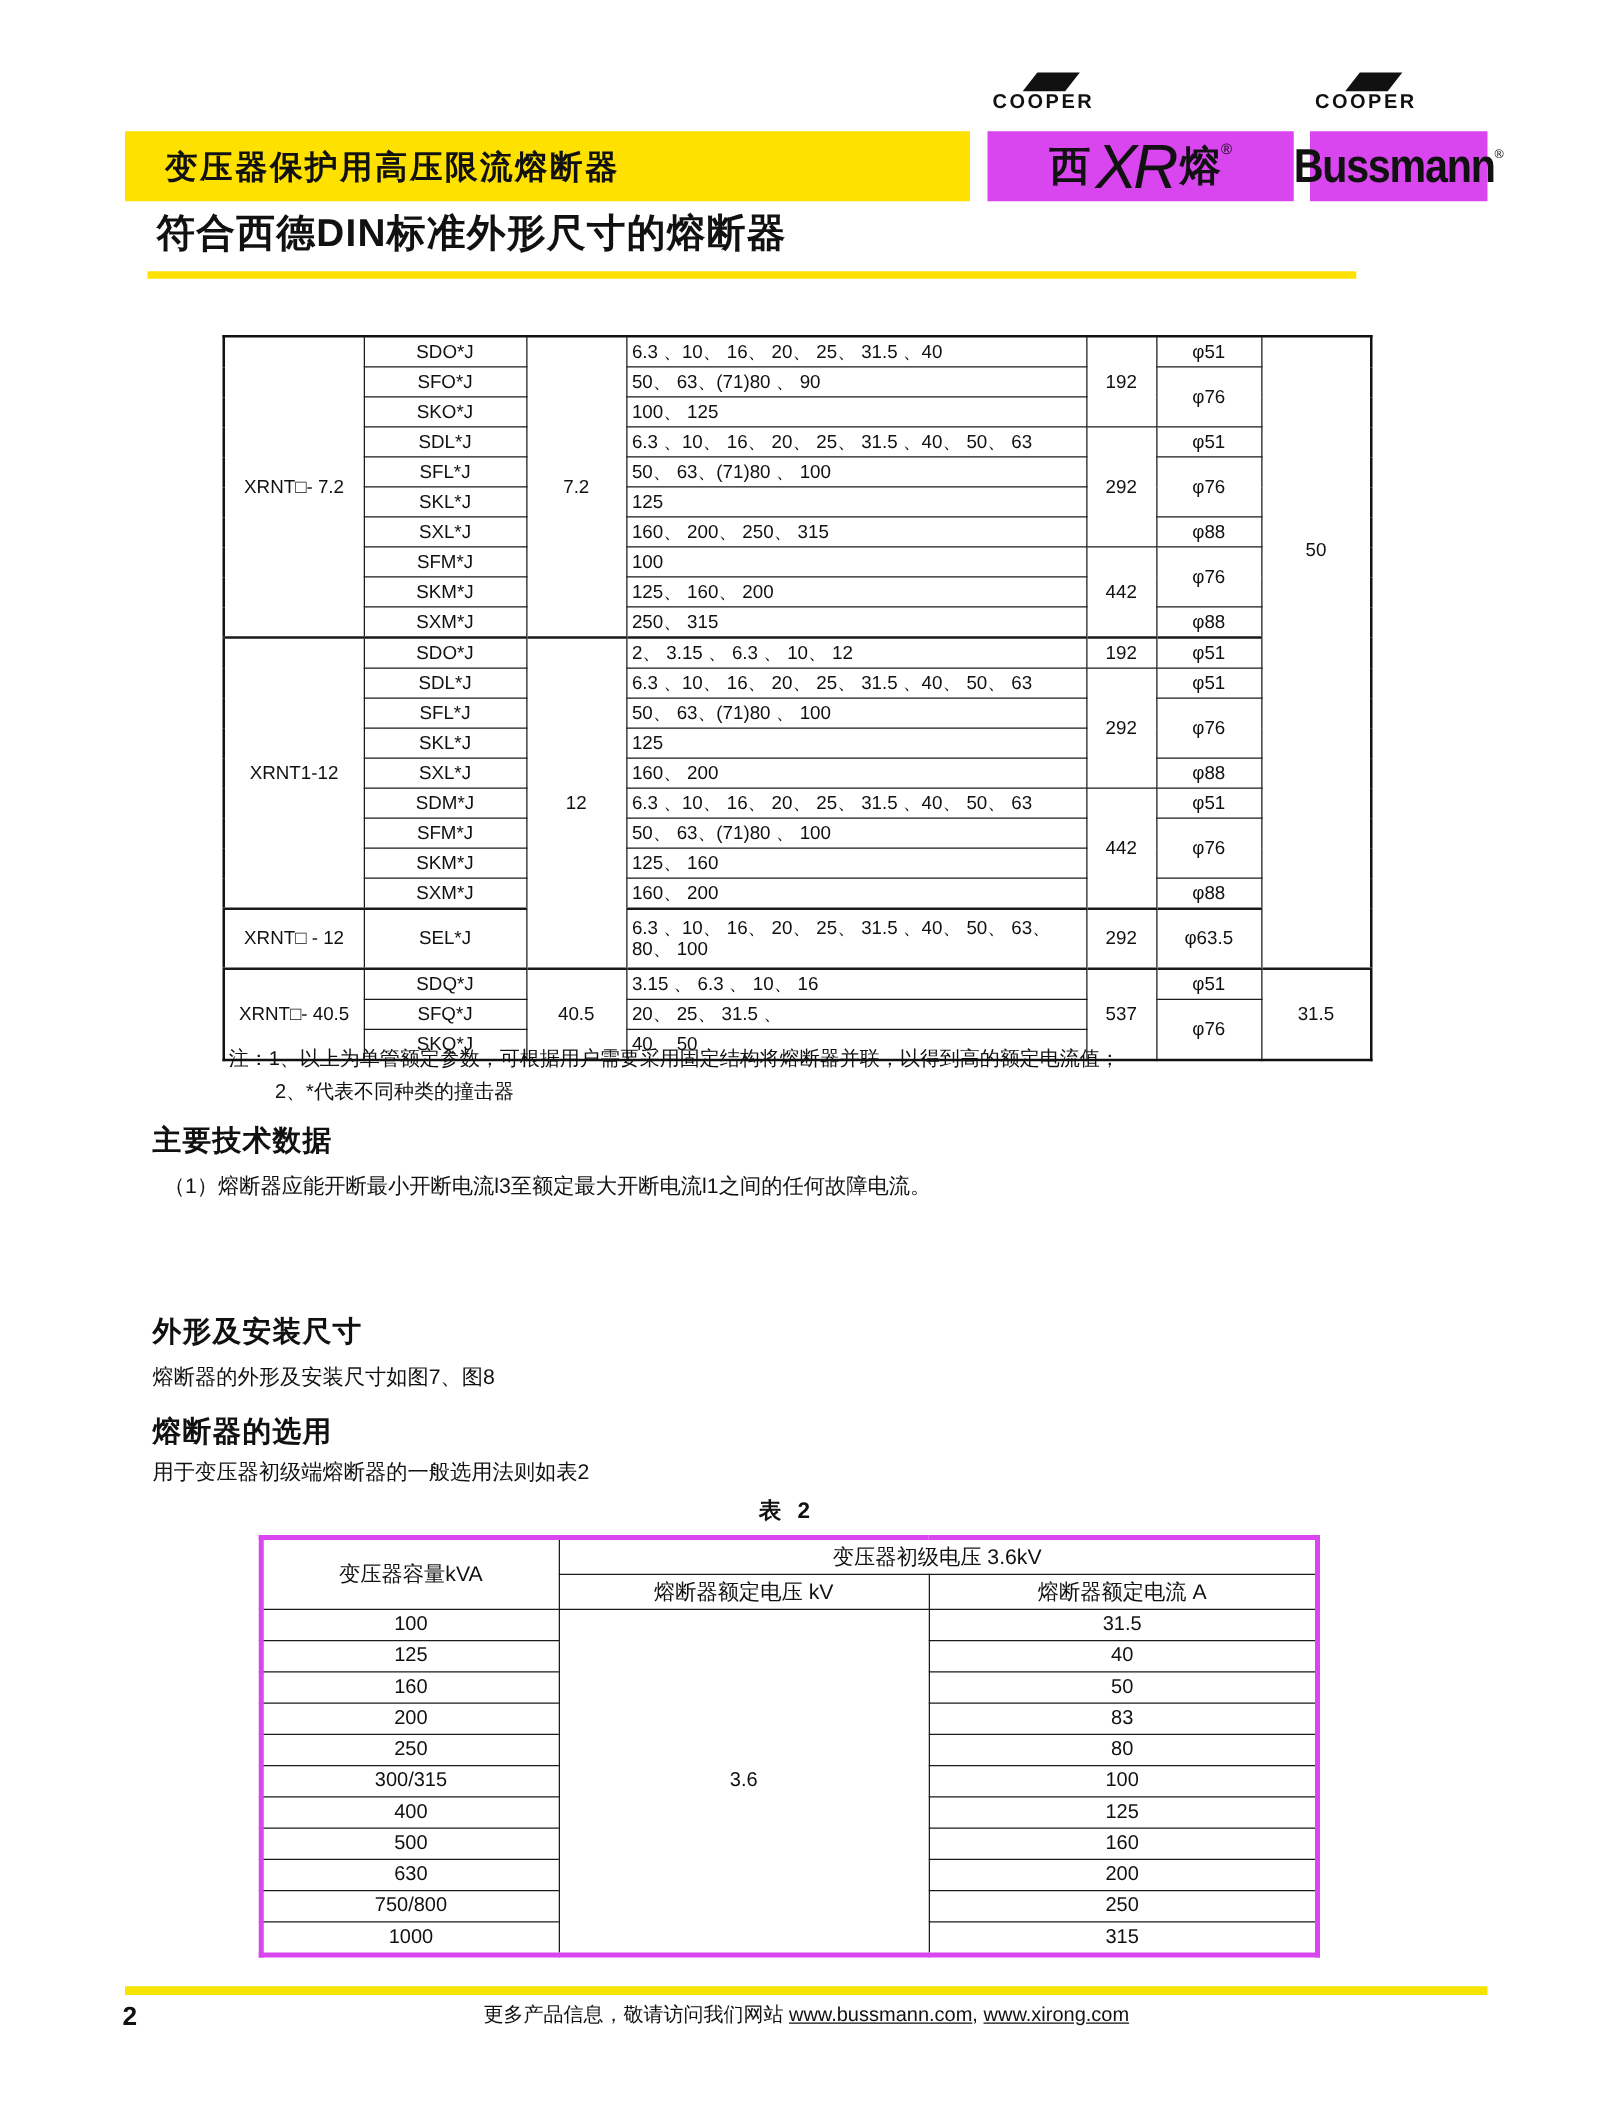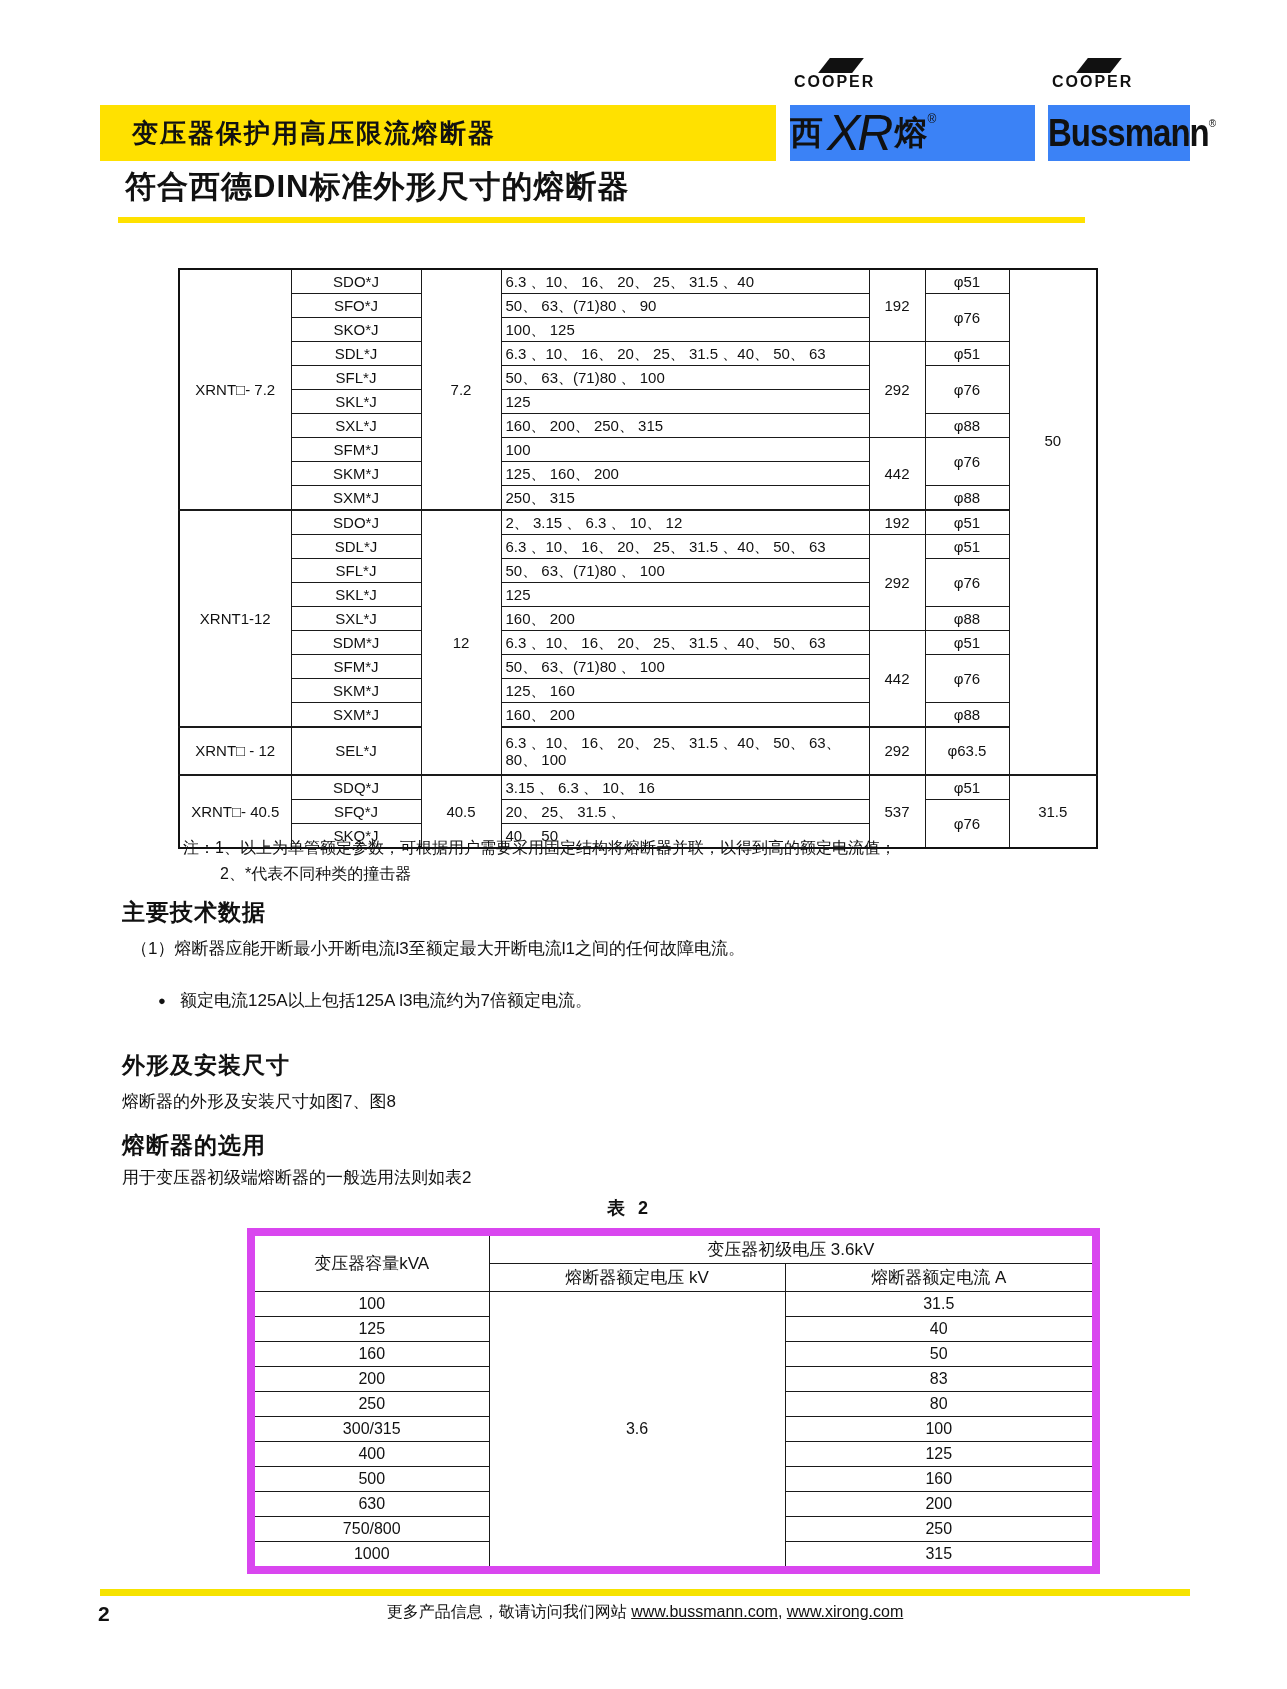--- a/index.html
+++ b/index.html
@@ -9,21 +9,21 @@
     background:#ffffff;
     font-family:"Liberation Sans","DejaVu Sans",sans-serif;
     color:#111;
     margin:0 auto;
     overflow:hidden;
   }
   
   .band-row{position:absolute;left:100px;top:105px;width:1090px;height:56px;display:flex;}
   .band-main{flex:1;background:#ffe100;display:flex;align-items:center;padding-left:32px;
     font-size:26px;font-weight:bold;letter-spacing:2px;color:#111;}
-  .logo-block{background:#3b82f6;position:relative;display:flex;align-items:center;}
+  .logo-block{background:#d946ef;position:relative;display:flex;align-items:center;justify-content:center;}
   .logo-xr{width:245px;margin-left:14px;}
   .logo-buss{width:142px;margin-left:13px;}
   .cooper{position:absolute;top:-47px;left:4px;display:flex;flex-direction:column;align-items:flex-start;}
   .cooper .flag{width:34px;height:15px;background:#111;transform:skewX(-38deg);margin-left:30px;margin-bottom:1px;}
   .cooper .word{font-size:16px;font-weight:bold;letter-spacing:2px;color:#111;line-height:16px;}
   .xr-cn{font-size:33px;font-weight:bold;}
   .xr-xr{font-size:50px;font-weight:normal;font-style:italic;letter-spacing:-3px;line-height:50px;margin:0 4px;}
   .xr-reg{font-size:12px;vertical-align:top;position:relative;top:-14px;}
   .buss-word{font-size:33px;font-weight:bold;letter-spacing:-1px;transform:scaleY(1.15);display:inline-block;}
   .buss-reg{font-size:10px;vertical-align:top;position:relative;top:-10px;}
@@ -42,21 +42,21 @@
   
   .notes{position:absolute;left:183px;top:835px;font-size:16px;line-height:26px;}
   .notes .l2{margin-left:37px;}
   
   .sec-heading{position:absolute;font-size:23px;font-weight:bold;letter-spacing:1px;}
   .body-line{position:absolute;font-size:17px;}
   .bullet-line{position:absolute;font-size:17px;}
   .bullet-line .dot{display:inline-block;width:22px;font-size:13px;vertical-align:1px;}
   
   .tbl-label{position:absolute;left:207px;top:1196px;width:845px;text-align:center;font-size:18px;font-weight:bold;letter-spacing:4px;}
-  .t2{position:absolute;left:207px;top:1228px;border-collapse:collapse;table-layout:fixed;font-size:16px;border:8px solid #d946ef;margin-left:40px;}
+  .t2{position:absolute;left:207px;top:1228px;border-collapse:collapse;table-layout:fixed;font-size:16px;border:4px solid #d946ef;}
   .t2 th,.t2 td{border:1px solid #1a1a1a;text-align:center;vertical-align:middle;padding:0 4px;font-weight:normal;}
   .t2 th{height:27px;font-size:17px;}
   .t2 td{height:24px;}
   
   .footer-rule{position:absolute;left:100px;top:1589px;width:1090px;height:7px;background:#f6e300;}
   .page-num{position:absolute;left:98px;top:1602px;font-size:21px;font-weight:bold;}
   .footer-text{position:absolute;left:100px;top:1602px;width:1090px;text-align:center;font-size:16px;}
   .footer-text a{color:#111;text-decoration:underline;}
 </style>
 </head>
@@ -231,23 +231,20 @@
       </tbody>
   </table>
 
   <div class="notes">
     <div class="l1">注：1、以上为单管额定参数，可根据用户需要采用固定结构将熔断器并联，以得到高的额定电流值；</div>
     <div class="l2">2、*代表不同种类的撞击器</div>
   </div>
 
   <div class="sec-heading" style="left:122px;top:897px;">主要技术数据</div>
   <div class="body-line" style="left:131px;top:937px;">（1）熔断器应能开断最小开断电流l3至额定最大开断电流l1之间的任何故障电流。</div>
-  <div class="bullet-line" style="left:158px;top:989px;">
-    <span class="dot">●</span><span>额定电流125A以上包括125A l3电流约为7倍额定电流。</span>
-  </div>
 
   <div class="sec-heading" style="left:122px;top:1050px;">外形及安装尺寸</div>
   <div class="body-line" style="left:122px;top:1090px;">熔断器的外形及安装尺寸如图7、图8</div>
 
   <div class="sec-heading" style="left:122px;top:1130px;">熔断器的选用</div>
   <div class="body-line" style="left:122px;top:1166px;">用于变压器初级端熔断器的一般选用法则如表2</div>
   <div class="tbl-label">表 2</div>
 
   <table class="t2" id="selection-table">
     <colgroup>

